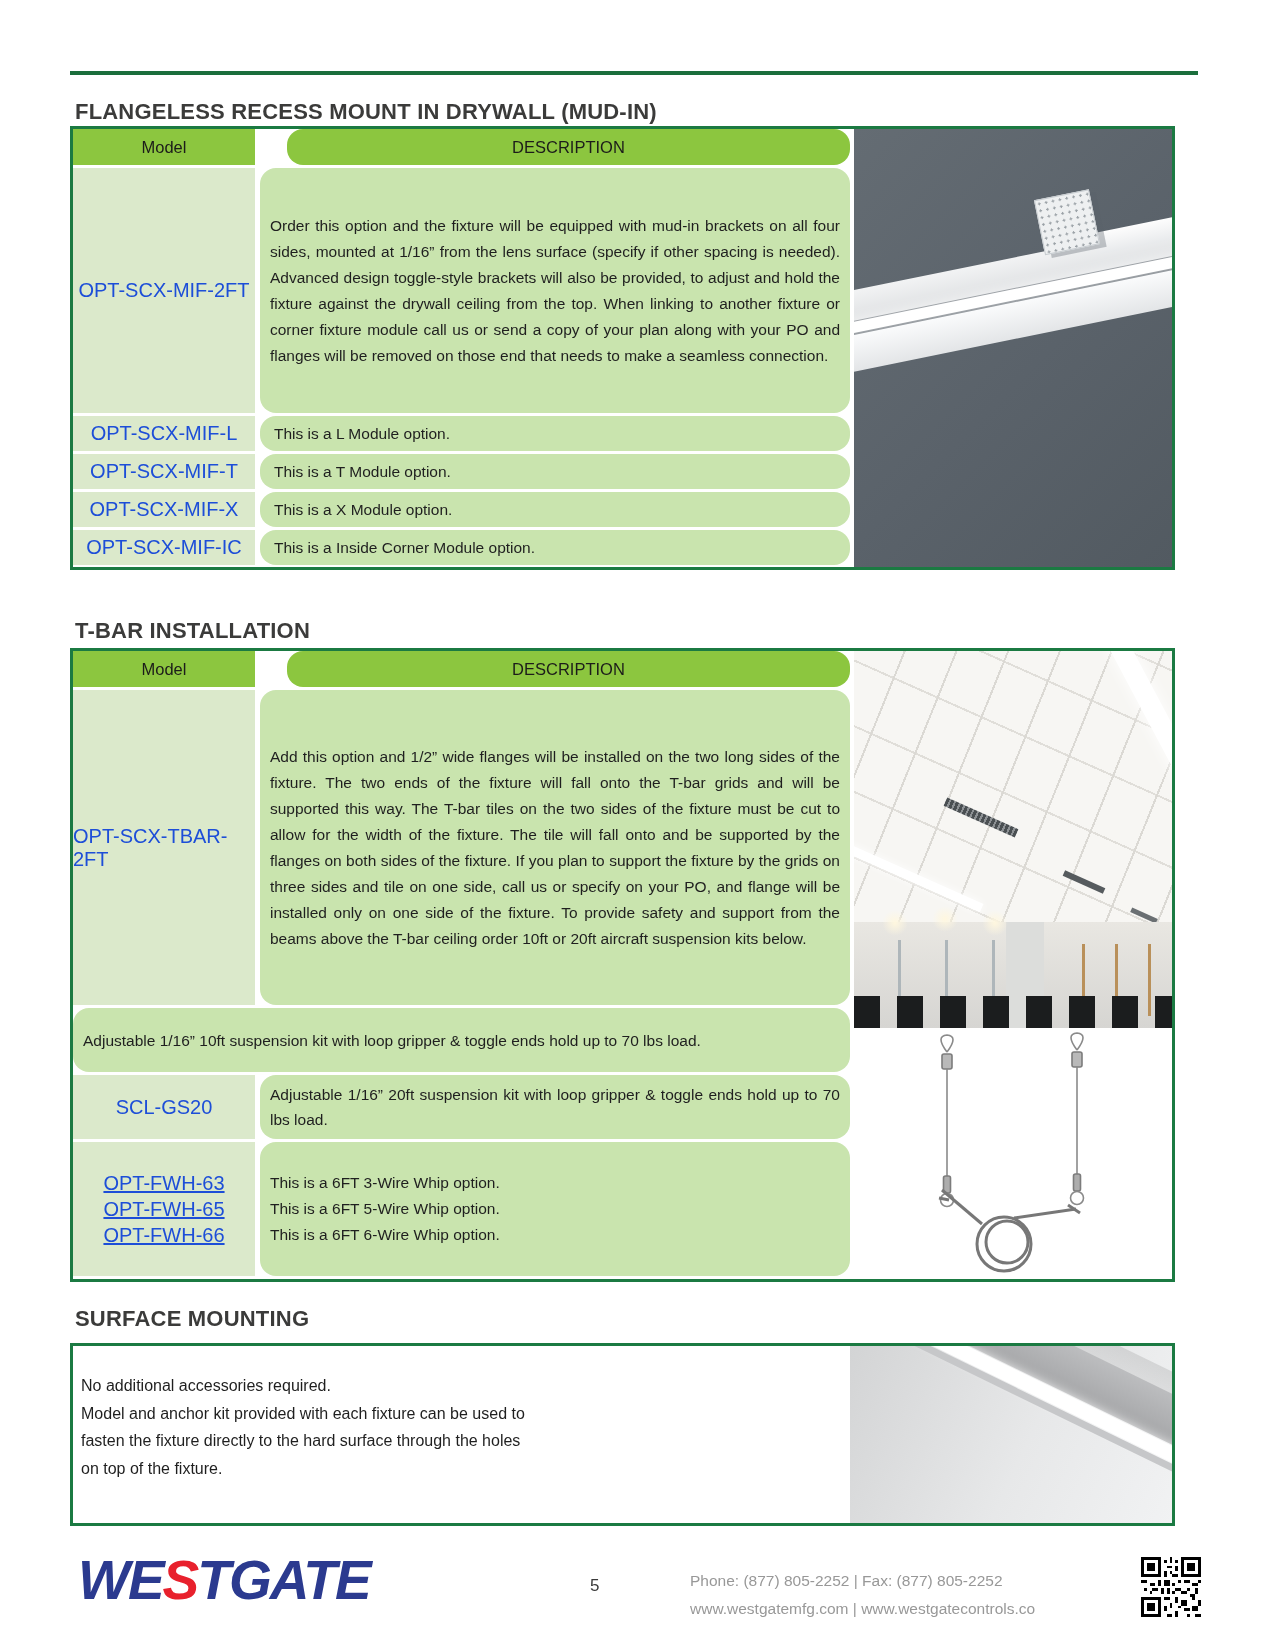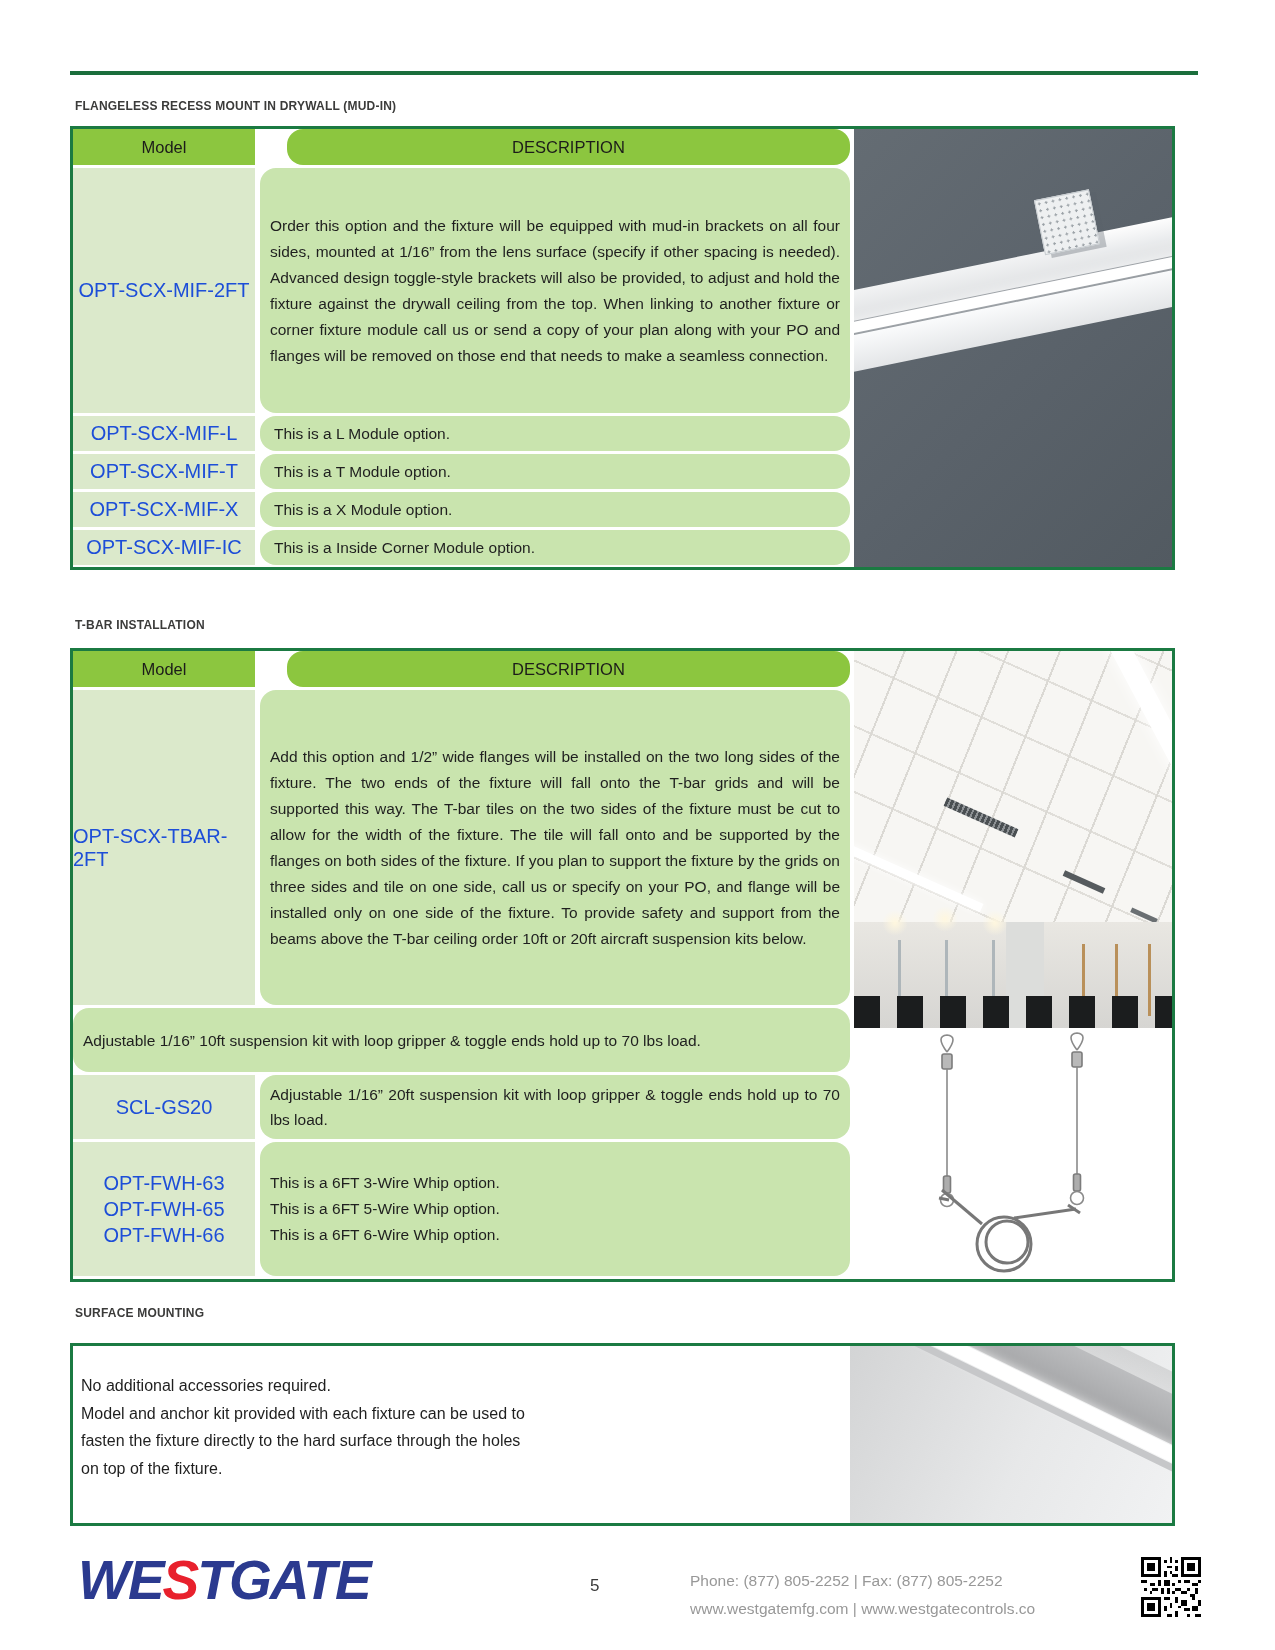--- a/index.html
+++ b/index.html
@@ -1,21 +1,21 @@
 <!DOCTYPE html>
 <html><head>
 <meta charset="utf-8">
 <style>
   html,body{margin:0;padding:0;background:#ffffff;}
   .page{position:relative;width:1275px;height:1650px;background:#ffffff;
         font-family:"Liberation Sans",sans-serif;color:#262626;overflow:hidden;}
 
   .top-rule{position:absolute;left:70px;top:71px;width:1128px;height:4px;background:#1b6e3c;}
 
-  .sec-heading{position:absolute;left:75px;font-size:12px;font-weight:700;color:#3b3b3a;letter-spacing:.2px;}
+  .sec-heading{position:absolute;left:75px;font-size:22px;font-weight:700;color:#3b3b3a;letter-spacing:.2px;}
   #h1{top:99px;} #h2{top:618px;} #h3{top:1306px;}
 
   
   .tbl{position:absolute;left:70px;width:1105px;border:3px solid #1b7a42;background:#ffffff;
        box-sizing:border-box;display:flex;}
   #tbl1{top:126px;height:444px;}
   #tbl2{top:648px;height:634px;}
   .tleft{flex:0 0 781px;display:flex;flex-direction:column;gap:3px;background:#ffffff;
          padding-right:4px;box-sizing:border-box;}
   .trow{display:flex;gap:5px;}
@@ -27,21 +27,21 @@
          font-size:16.5px;color:#1c1c1a;}
   .hrow{height:36px;gap:32px;}
   .bigdesc{text-align:justify;padding:6px 10px;line-height:26px;display:flex;align-items:center;}
   .smallrow{height:35px;}
   .smallrow .desc{display:flex;align-items:center;padding:0 14px;}
   .t1-big{height:245px;}
   .t2-big{height:315px;}
   .gsrow{height:64px;}
   .gsrow .desc{display:flex;align-items:center;text-align:justify;padding:0 10px;line-height:25px;}
   .fwhrow{height:134px;}
-  .fwhrow .model{justify-content:center;line-height:26px;}
+  .fwhrow .model{justify-content:center;line-height:26px;text-decoration:underline;}
   .fwhrow .desc{display:flex;flex-direction:column;justify-content:center;padding:0 10px;line-height:26px;}
   .tright{flex:1;position:relative;background:#ffffff;overflow:hidden;}
 
   
   .img-mudin{position:absolute;inset:0;background:linear-gradient(135deg,#646c73 0%,#5a626a 55%,#525a61 100%);overflow:hidden;}
   .mud-rot{position:absolute;left:-70px;top:128px;width:480px;height:150px;transform:rotate(-11.5deg);}
   .mud-back{position:absolute;left:0;top:0;width:480px;height:30px;background:linear-gradient(#f2f3f4,#dfe1e3);}
   .mud-lens{position:absolute;left:0;top:31px;width:480px;height:11px;background:#ffffff;box-shadow:0 0 14px rgba(255,255,255,.95);}
   .mud-front{position:absolute;left:0;top:44px;width:480px;height:36px;background:linear-gradient(#fafbfc,#e3e5e7);}
   .mud-step{position:absolute;left:330px;top:-8px;width:150px;height:22px;background:linear-gradient(#fdfdfd,#e8eaec);}

